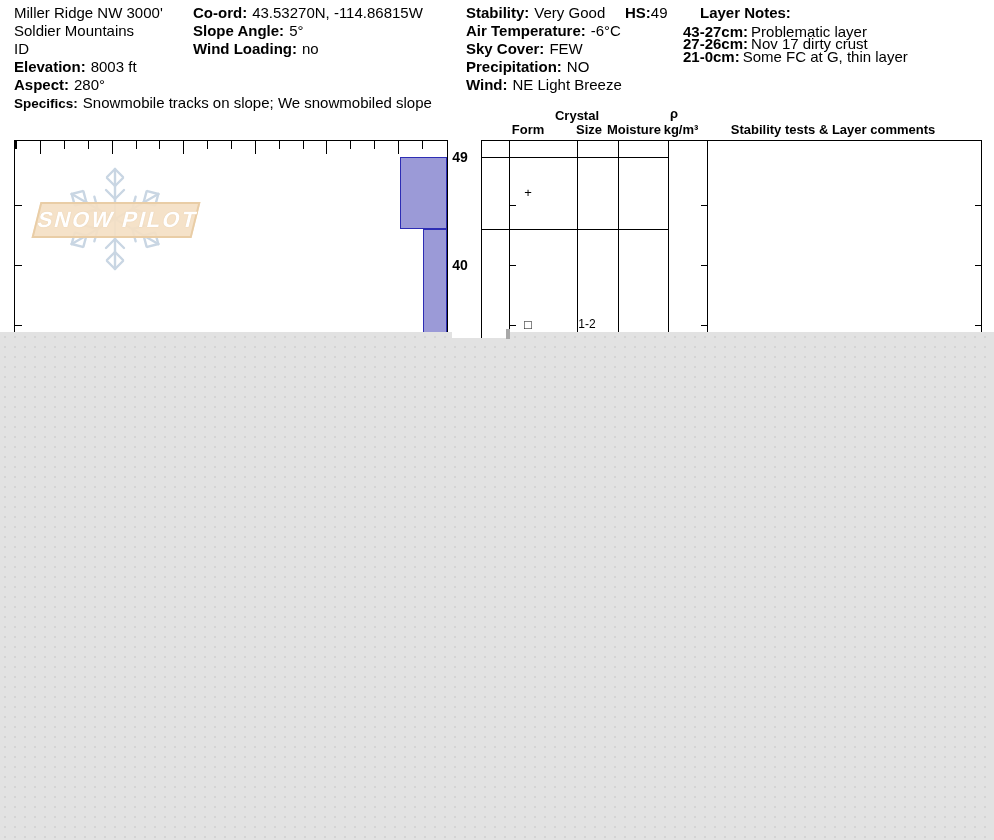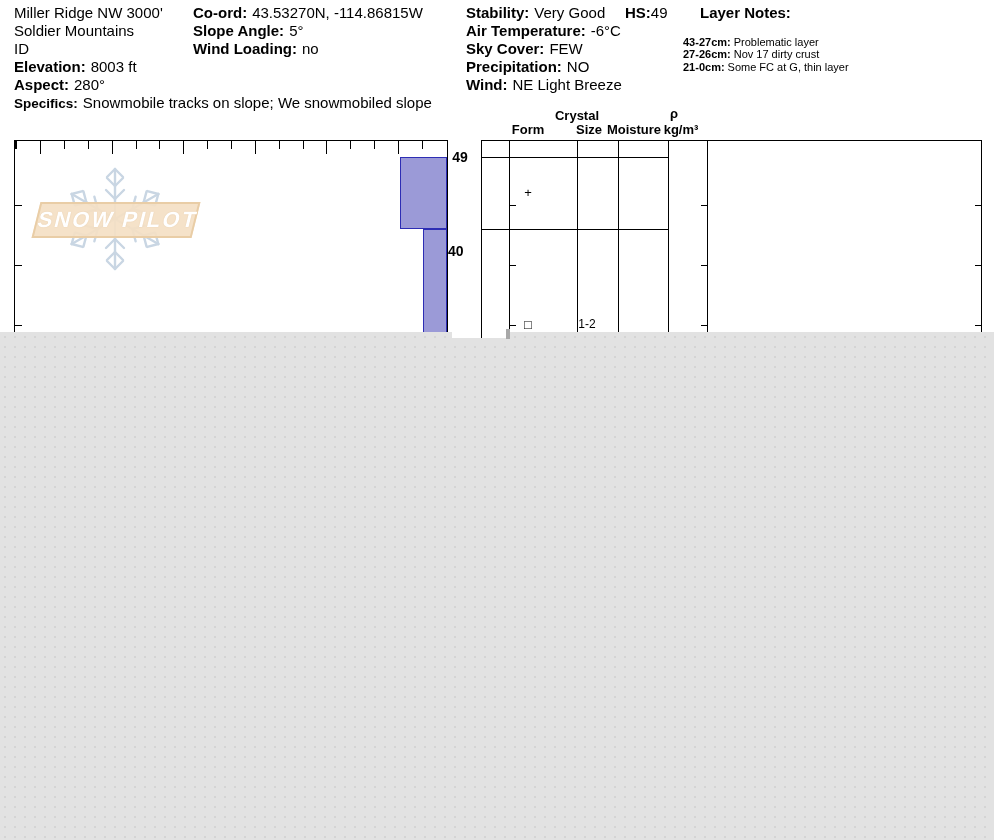--- a/index.html
+++ b/index.html
@@ -6,21 +6,21 @@
   body{width:994px;height:840px;background:#ffffff;overflow:hidden;
        font-family:"Liberation Sans", sans-serif;color:#000;}
   .abs{position:absolute;}
   #stage{position:absolute;left:0;top:0;width:994px;height:840px;}
   .hcol{position:absolute;top:4px;font-size:15px;line-height:18px;white-space:nowrap;}
   .b{font-weight:bold;text-align:right;}
   .lbl{font-weight:bold;margin-right:5px;}
   .small-lbl{font-weight:bold;font-size:13.5px;margin-right:5px;}
   .small-val{font-size:15px;}
   .ln-title{font-weight:bold;font-size:15px;padding-left:17px;}
-  .ln-entries{margin-top:14px;font-size:11px;line-height:12.4px;}
+  .ln-entries{margin-top:4px;font-size:15px;line-height:12.4px;}
   .ln-range{font-weight:bold;margin-right:3px;}
   .th{position:absolute;font-weight:bold;font-size:13px;text-align:center;white-space:nowrap;}
   .gray-overlay{position:absolute;left:0;top:332px;width:994px;height:508px;z-index:5;
        background-color:#e2e2e2;
        background-image:radial-gradient(circle,#d4d4d4 1px,transparent 1.2px);
        background-size:10px 10px;}
   .band{position:absolute;left:36px;top:202px;width:156px;height:32px;z-index:2;
        transform:skewX(-14deg);background:rgba(244,223,196,0.92);
        border:2px solid #e9cda6;text-align:center;}
   .band-text{font-weight:bold;font-size:22px;line-height:31px;letter-spacing:2px;
@@ -91,20 +91,21 @@
   <div class="band">
     <div class="band-text">SNOW PILOT</div>
   </div>
 
   <div class="th" style="left:551px;top:108px;width:52px;">Crystal</div>
   <div class="th" style="left:504px;top:122px;width:48px;">Form</div>
   <div class="th" style="left:565px;top:122px;width:48px;">Size</div>
   <div class="th" style="left:606px;top:122px;width:56px;">Moisture</div>
   <div class="th" style="left:662px;top:106px;width:24px;">ρ</div>
   <div class="th" style="left:659px;top:122px;width:44px;">kg/m³</div>
+  <div class="th" style="left:713px;top:122px;width:240px;">Stability tests &amp; Layer comments</div>
 
   <div class="gray-overlay"></div>
   <div class="notch-white"></div>
   <div class="notch-line"></div>
   <div class="notch-strip"></div>
 <div class="abs" style="left: 14px; top: 140px; width: 434px; height: 1px; background: rgb(0, 0, 0);"></div>
     <div class="abs" style="left: 14px; top: 140px; width: 1px; height: 196px; background: rgb(0, 0, 0);"></div>
     <div class="abs" style="left: 447px; top: 140px; width: 1px; height: 196px; background: rgb(0, 0, 0);"></div>
     <div class="abs" style="left: 14px; top: 140px; width: 3px; height: 9px; background: rgb(0, 0, 0);"></div>
     <div class="abs" style="left: 40px; top: 141px; width: 1px; height: 13px; background: rgb(0, 0, 0);"></div>
@@ -126,21 +127,21 @@
     <div class="abs" style="left: 421.9px; top: 141px; width: 1px; height: 8px; background: rgb(0, 0, 0);"></div>
     <div class="abs" style="left: 15px; top: 205px; width: 7px; height: 1px; background: rgb(0, 0, 0);"></div>
     <div class="abs" style="left: 440px; top: 205px; width: 7px; height: 1px; background: rgb(0, 0, 0);"></div>
     <div class="abs" style="left: 15px; top: 265px; width: 7px; height: 1px; background: rgb(0, 0, 0);"></div>
     <div class="abs" style="left: 440px; top: 265px; width: 7px; height: 1px; background: rgb(0, 0, 0);"></div>
     <div class="abs" style="left: 15px; top: 325px; width: 7px; height: 1px; background: rgb(0, 0, 0);"></div>
     <div class="abs" style="left: 440px; top: 325px; width: 7px; height: 1px; background: rgb(0, 0, 0);"></div>
     <div class="abs" style="left: 400px; top: 157px; width: 47px; height: 72px; background: rgb(155, 154, 215); border: 1.5px solid rgb(45, 45, 180); box-sizing: border-box;"></div>
     <div class="abs" style="left: 423px; top: 229px; width: 24px; height: 192px; background: rgb(155, 154, 215); border: 1.5px solid rgb(45, 45, 180); box-sizing: border-box;"></div>
     <div class="abs" style="left: 448px; top: 149px; width: 24px; text-align: center; font-weight: bold; font-size: 14px;">49</div>
-    <div class="abs" style="left: 448px; top: 243px; width: 24px; font-weight: bold; font-size: 14px;">40</div>
+    <div class="abs" style="left: 448px; top: 257px; width: 24px; text-align: center; font-weight: bold; font-size: 14px;">40</div>
     <div class="abs" style="left: 481px; top: 140px; width: 1px; height: 196px; background: rgb(0, 0, 0);"></div>
     <div class="abs" style="left: 509px; top: 140px; width: 1px; height: 196px; background: rgb(0, 0, 0);"></div>
     <div class="abs" style="left: 577px; top: 140px; width: 1px; height: 196px; background: rgb(0, 0, 0);"></div>
     <div class="abs" style="left: 618px; top: 140px; width: 1px; height: 196px; background: rgb(0, 0, 0);"></div>
     <div class="abs" style="left: 668px; top: 140px; width: 1px; height: 196px; background: rgb(0, 0, 0);"></div>
     <div class="abs" style="left: 707px; top: 140px; width: 1px; height: 196px; background: rgb(0, 0, 0);"></div>
     <div class="abs" style="left: 981px; top: 140px; width: 1px; height: 196px; background: rgb(0, 0, 0);"></div>
     <div class="abs" style="left: 481px; top: 140px; width: 501px; height: 1px; background: rgb(0, 0, 0);"></div>
     <div class="abs" style="left: 481px; top: 157px; width: 188px; height: 1px; background: rgb(0, 0, 0);"></div>
     <div class="abs" style="left: 481px; top: 229px; width: 188px; height: 1px; background: rgb(0, 0, 0);"></div>

